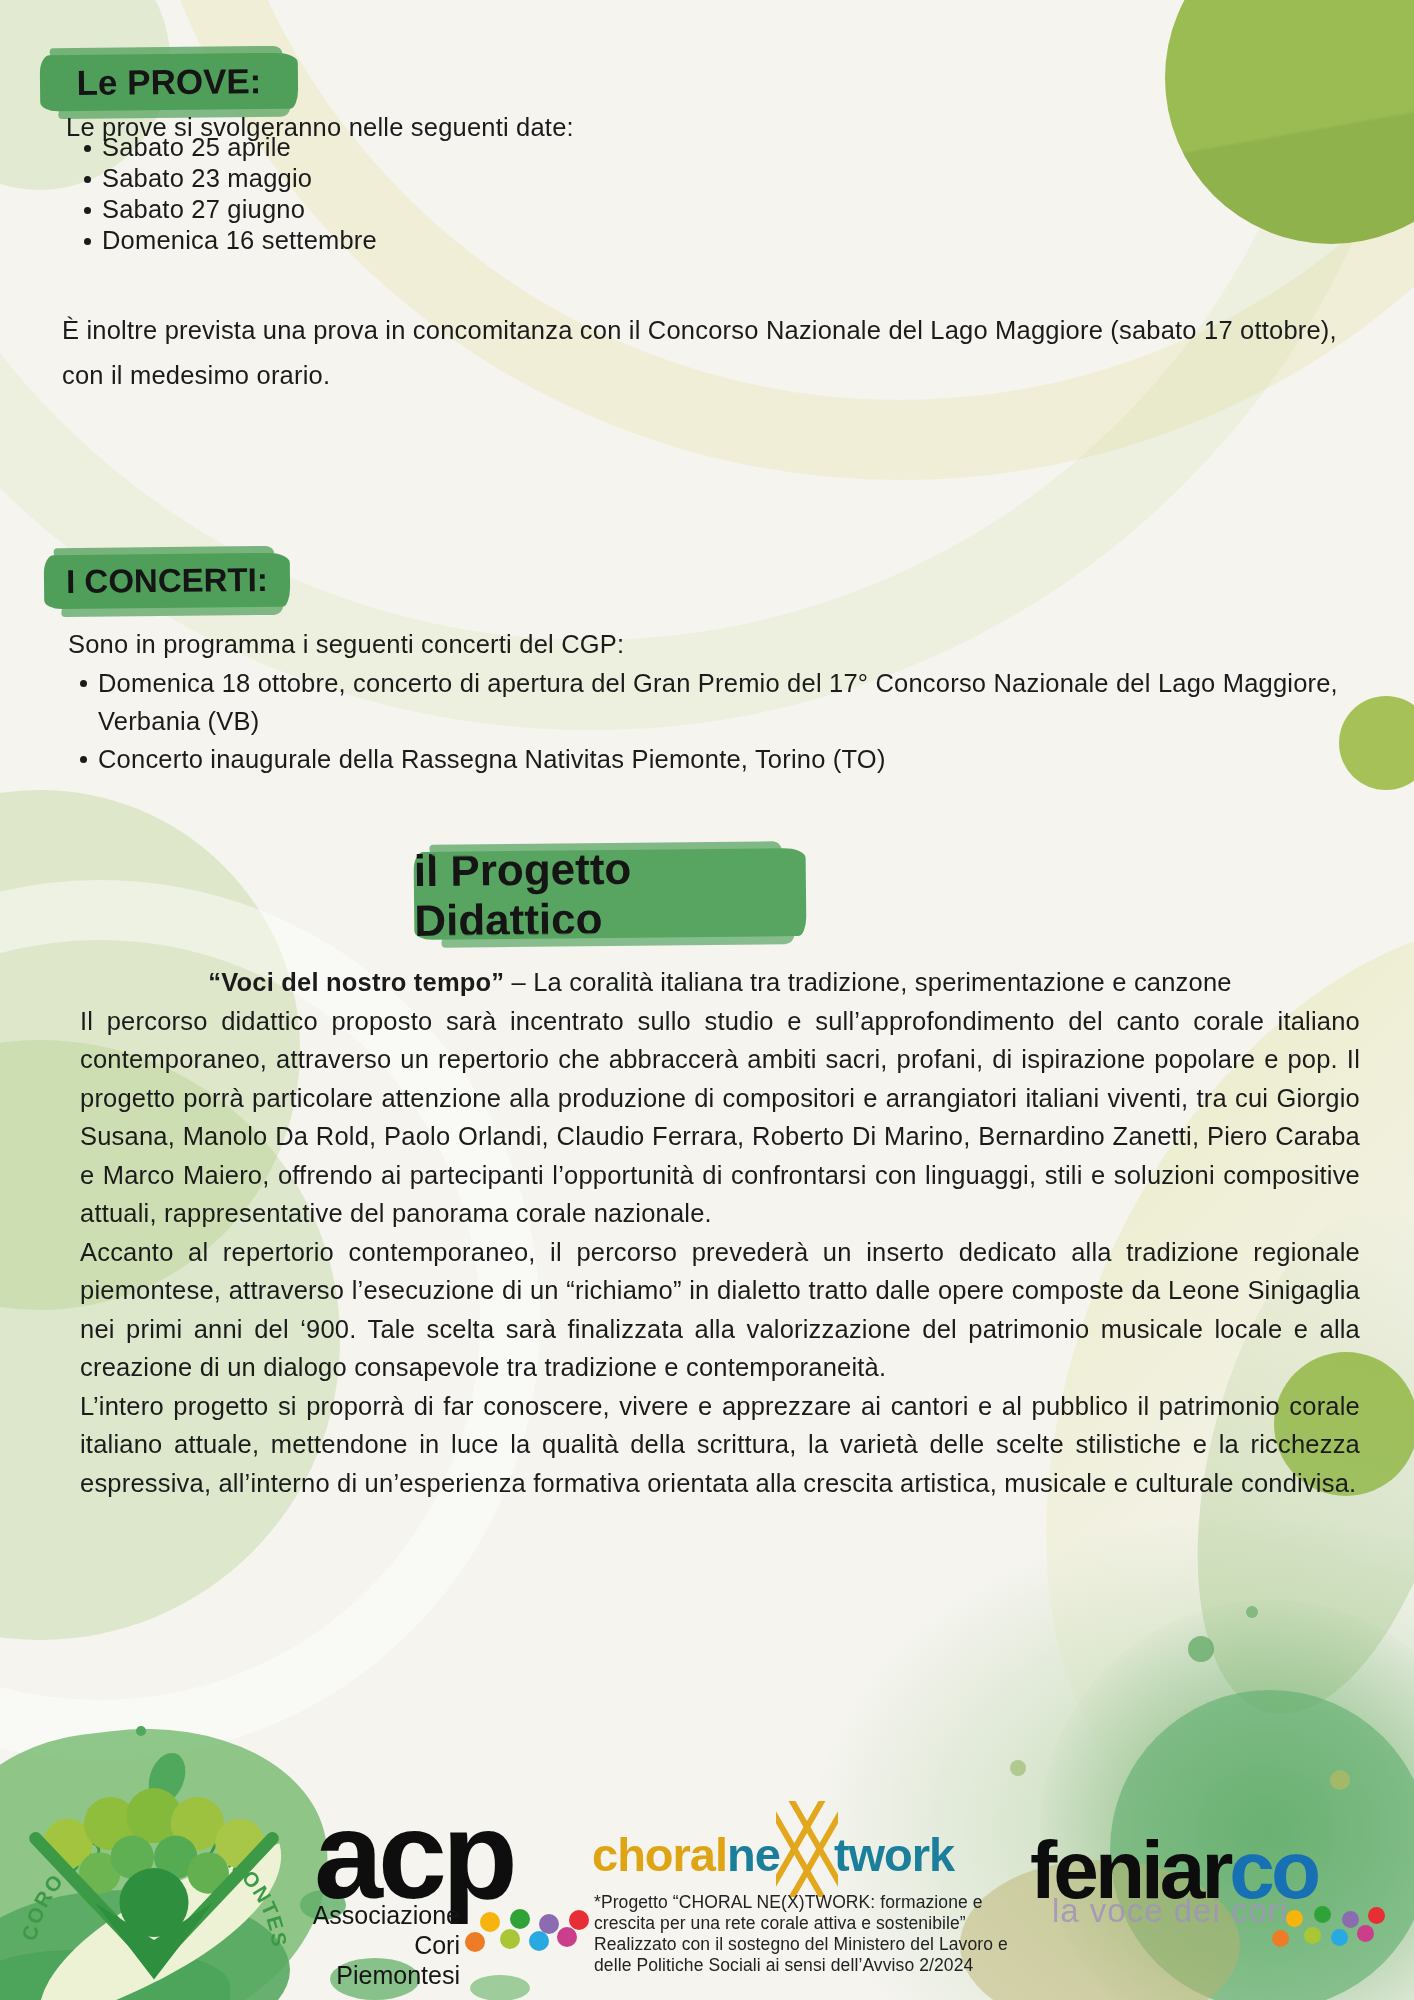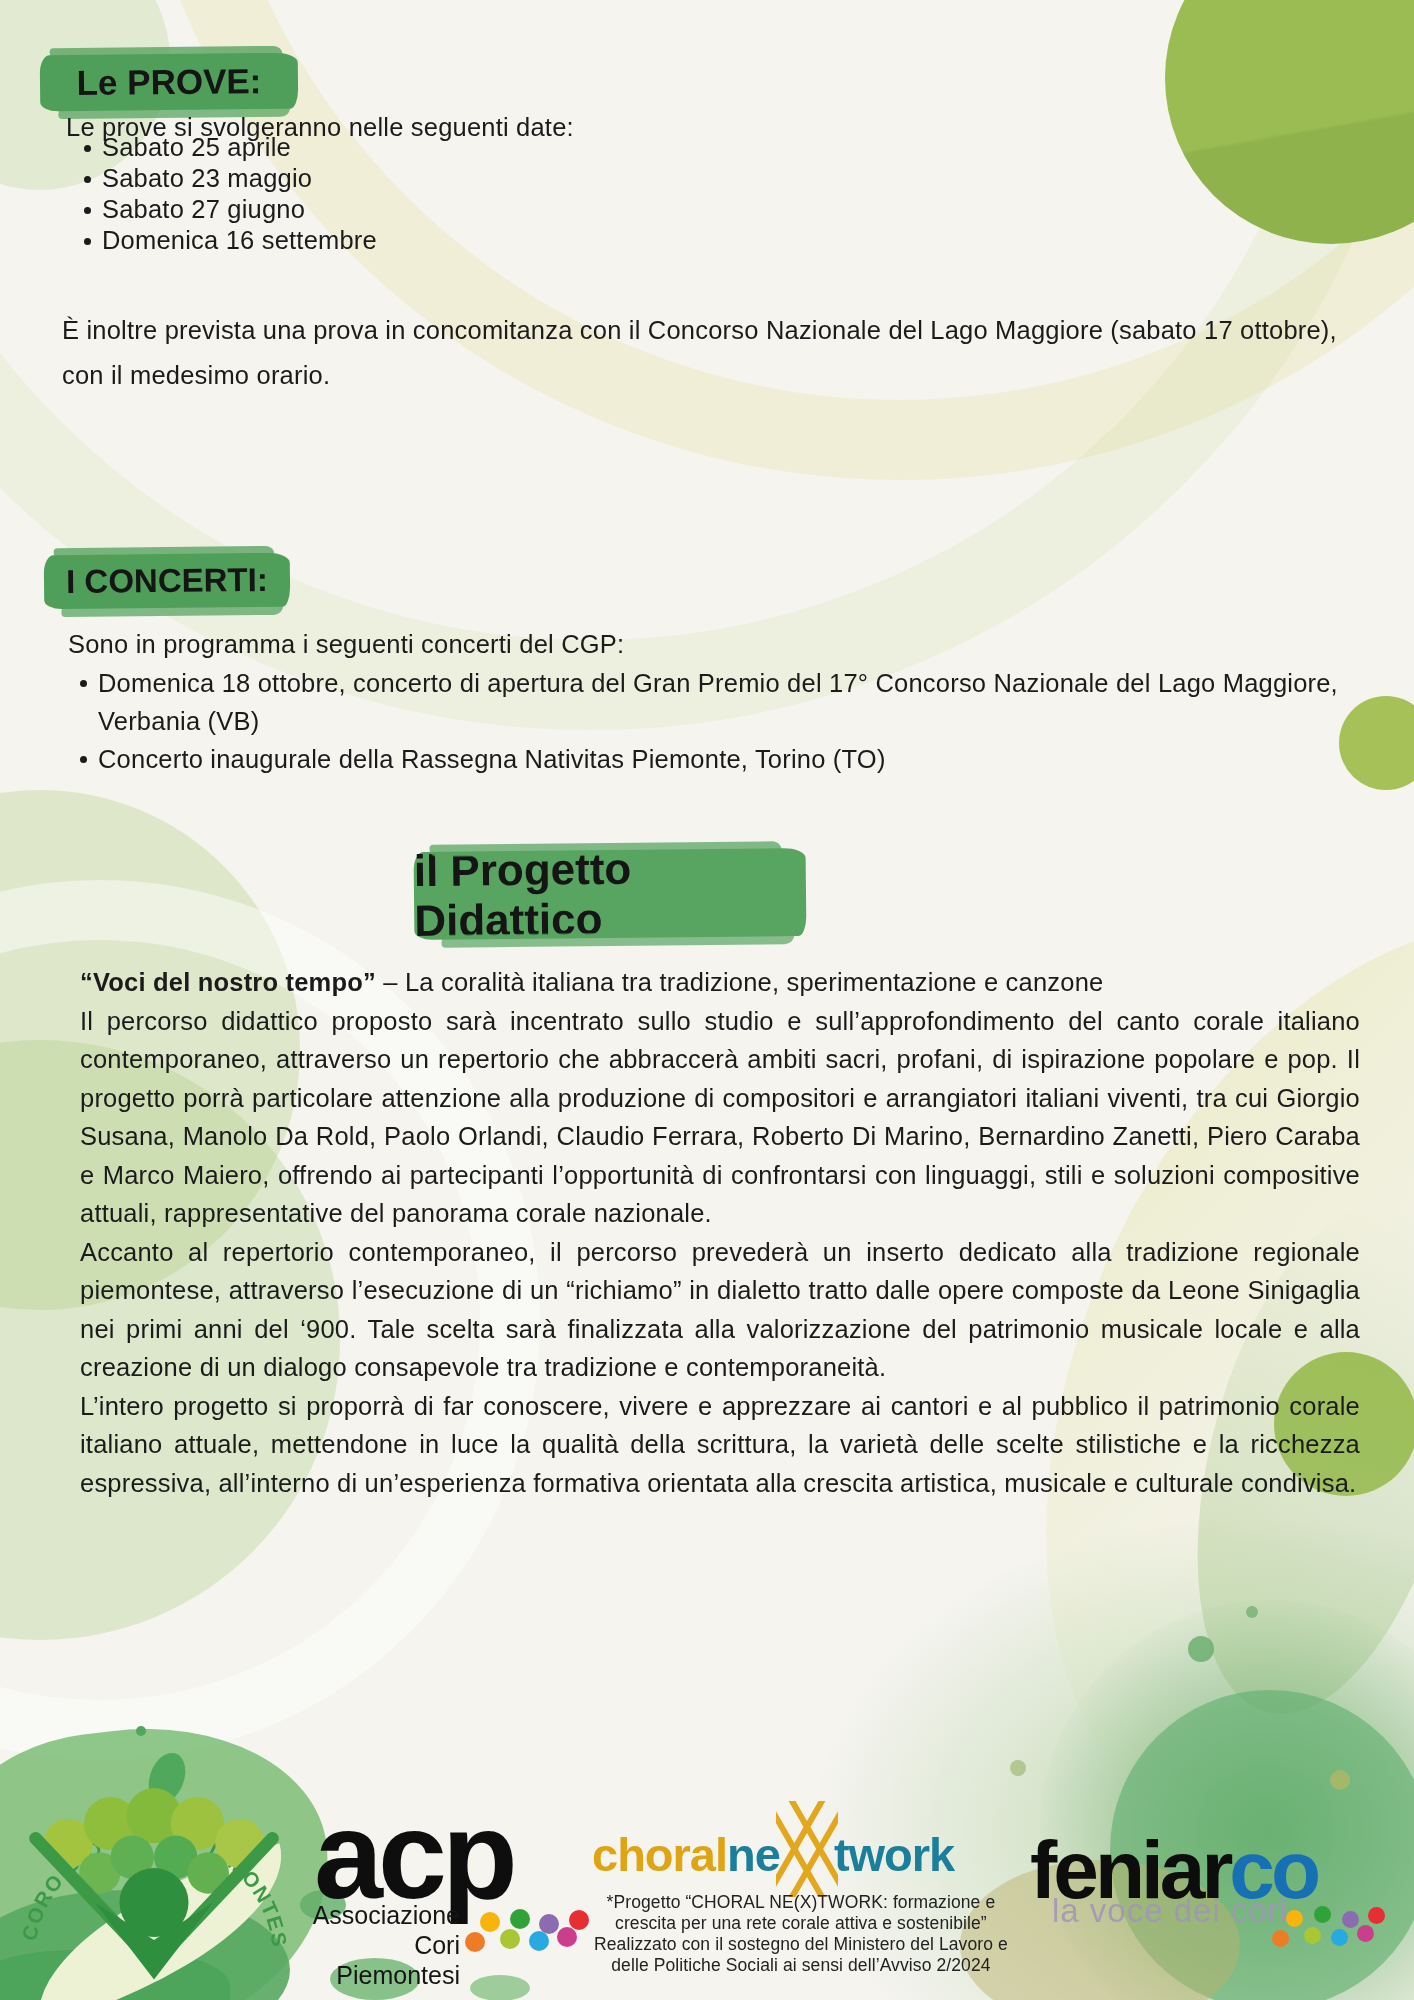--- a/index.html
+++ b/index.html
@@ -91,21 +91,21 @@
   ul.plain li{position:relative; padding-left:40px; line-height:31px; margin-bottom:0;}
   ul.plain li::before{content:""; position:absolute; left:22px; top:13px; width:7px; height:7px;
     border-radius:50%; background:#1b1b1b;}
   ul.wide li{line-height:38px; padding-left:40px;}
   ul.wide li::before{top:16px;}
 
   .concerti-intro{left:68px; top:630px;}
   .concerti-list{left:58px; top:664px; width:1290px;}
   .paras{left:80px; top:963px; width:1280px; line-height:38.5px;}
   .paras p{margin:0; text-align:justify;}
-  .paras p.first-line{text-align:left;}
+  .paras p.first-line{text-align:center;}
 
   
   .footer-el{position:absolute; z-index:3;}
   
   .cgp{left:6px; top:1742px; width:296px; height:258px;}
   
   .acp{left:300px; top:1812px; width:310px; height:180px;}
   .acp-word{position:absolute; left:14px; top:-28px; font-size:124px; font-weight:700;
     letter-spacing:-5px; color:#0e0e0e;}
   .acp-sub{position:absolute; left:0px; top:88px; width:160px; text-align:right;
@@ -123,21 +123,21 @@
   .acp-dots .d7{left:89px; top:19px; background:#ca3e8c;}
   
   .choral{left:592px; top:1796px; width:440px; height:200px;}
   .choral-word{position:absolute; left:0; top:28px; display:flex; align-items:center;
     font-size:47px; font-weight:700; letter-spacing:-1px; height:60px;}
   .cw-choral{color:#dfa414;}
   .cw-ne{color:#1b7f9c;}
   .cw-x{margin:0 -4px;}
   .cw-twork{color:#1b7f9c;}
   .choral-note{position:absolute; left:2px; top:96px; font-size:17.5px; line-height:21px;
-    color:#222; letter-spacing:.1px; font-weight:500; white-space:nowrap;text-align:center;}
+    color:#222; letter-spacing:.1px; font-weight:500; white-space:nowrap;}
   
   .feniarco{left:1022px; top:1830px; width:360px; height:130px;}
   .fen-word{position:absolute; left:8px; top:0; font-size:82px; font-weight:700;
     letter-spacing:-4px; line-height:80px;}
   .fen-black{color:#0d0d0d;}
   .fen-blue{color:#176fb4;}
   .fen-tag{position:absolute; left:30px; top:62px; font-size:33px; color:#a195ba;
     opacity:.85; letter-spacing:1px;}
   .fen-dots{left:258px; top:74px; width:120px; height:46px;}
   .fen-dots .dot{width:17px; height:17px;}

